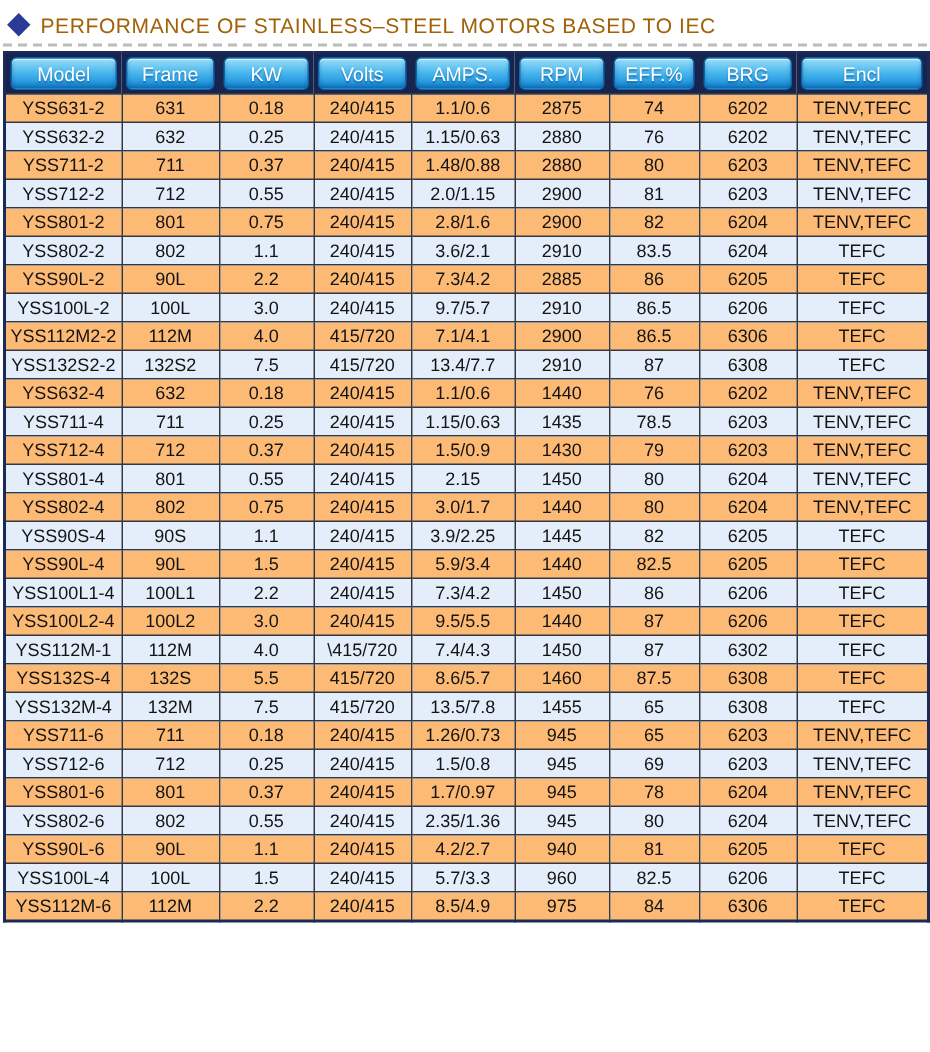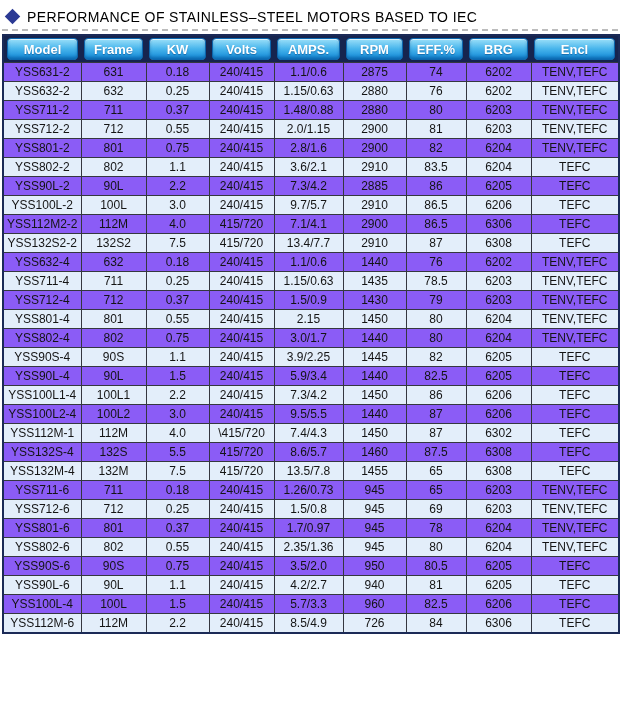--- a/index.html
+++ b/index.html
@@ -18,21 +18,21 @@
     height: 26px;
   }
   .diamond {
     width: 11px; height: 11px;
     background: #2b3a94;
     transform: rotate(45deg);
     flex: 0 0 auto;
     margin-left: 2px;
   }
   .title-text {
-    color: #000000;
+    color: #a16207;
     font-size: 14px;
     letter-spacing: 0.4px;
     white-space: nowrap;
   }
   .dashed-sep {
     border: 0;
     border-top: 2px dashed #bcbcbc;
     margin: 3px 2px 3px 2px;
   }
   table.motors {
@@ -44,41 +44,41 @@
   }
   thead tr { background: #16244e; }
   th { padding: 2px 3px; border: 0; }
   .hbtn {
     height: 22px;
     border-radius: 4px;
     border: 1px solid #0b66ae;
     background: linear-gradient(180deg, #9bdff9 0%, #49b6ec 48%, #1086d6 100%);
     box-shadow: inset 0 1px 0 rgba(255,255,255,0.65), inset 0 -2px 3px rgba(0,40,90,0.30);
     color: #ffffff;
-    font-weight: bold;
+    font-weight: normal;
     font-size: 13px;
     display: flex;
     align-items: center;
     justify-content: center;
     text-shadow: 0 1px 1px rgba(0,50,110,0.45);
     overflow: hidden;
     white-space: nowrap;
   }
   td {
     border: 1px solid #35373f;
     text-align: center;
     vertical-align: middle;
     font-size: 12px;
     color: #141414;
     height: 19px;
     padding: 0 1px;
     white-space: nowrap;
     overflow: hidden;
   }
-  tbody tr { background: #8b5cf6; }
+  tbody tr { background: #fdba74; }
   tbody tr:nth-child(even) { background: #e3eefa; }
 </style>
 </head>
 <body>
 
 <div class="title-bar">
   <span class="diamond"></span>
   <span class="title-text">PERFORMANCE OF STAINLESS–STEEL MOTORS BASED TO IEC</span>
 </div>
 
@@ -408,31 +408,20 @@
         <td>802</td>
         <td>0.55</td>
         <td>240/415</td>
         <td>2.35/1.36</td>
         <td>945</td>
         <td>80</td>
         <td>6204</td>
         <td>TENV,TEFC</td>
       </tr>
       <tr>
-        <td>YSS90S-6</td>
-        <td>90S</td>
-        <td>0.75</td>
-        <td>240/415</td>
-        <td>3.5/2.0</td>
-        <td>950</td>
-        <td>80.5</td>
-        <td>6205</td>
-        <td>TEFC</td>
-      </tr>
-      <tr>
         <td>YSS90L-6</td>
         <td>90L</td>
         <td>1.1</td>
         <td>240/415</td>
         <td>4.2/2.7</td>
         <td>940</td>
         <td>81</td>
         <td>6205</td>
         <td>TEFC</td>
       </tr>
@@ -446,19 +435,19 @@
         <td>82.5</td>
         <td>6206</td>
         <td>TEFC</td>
       </tr>
       <tr>
         <td>YSS112M-6</td>
         <td>112M</td>
         <td>2.2</td>
         <td>240/415</td>
         <td>8.5/4.9</td>
-        <td>726</td>
+        <td>975</td>
         <td>84</td>
         <td>6306</td>
         <td>TEFC</td>
       </tr>
     </tbody>
 </table>
 
 </body></html>

